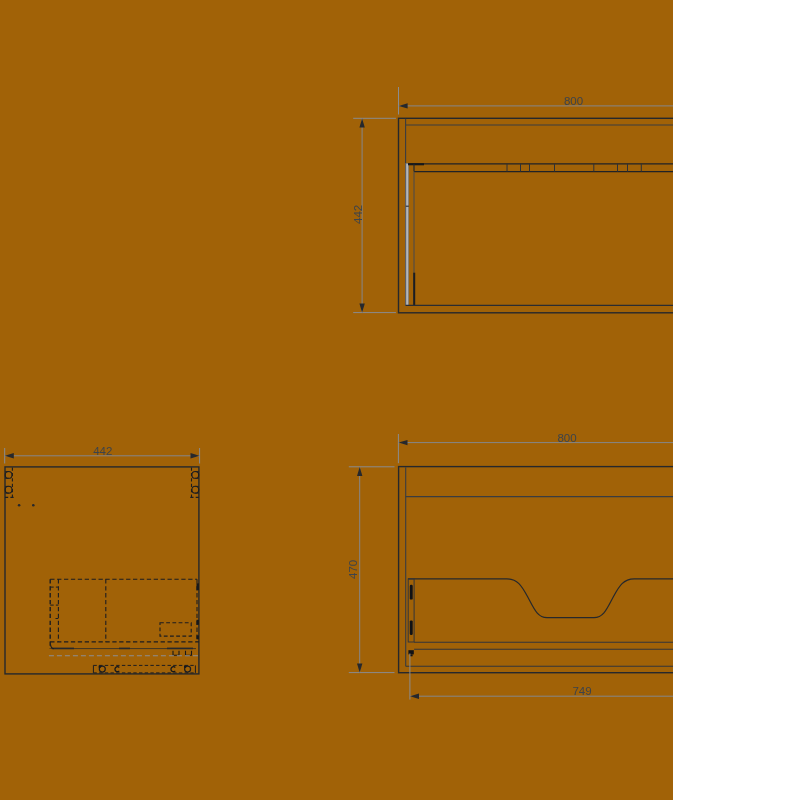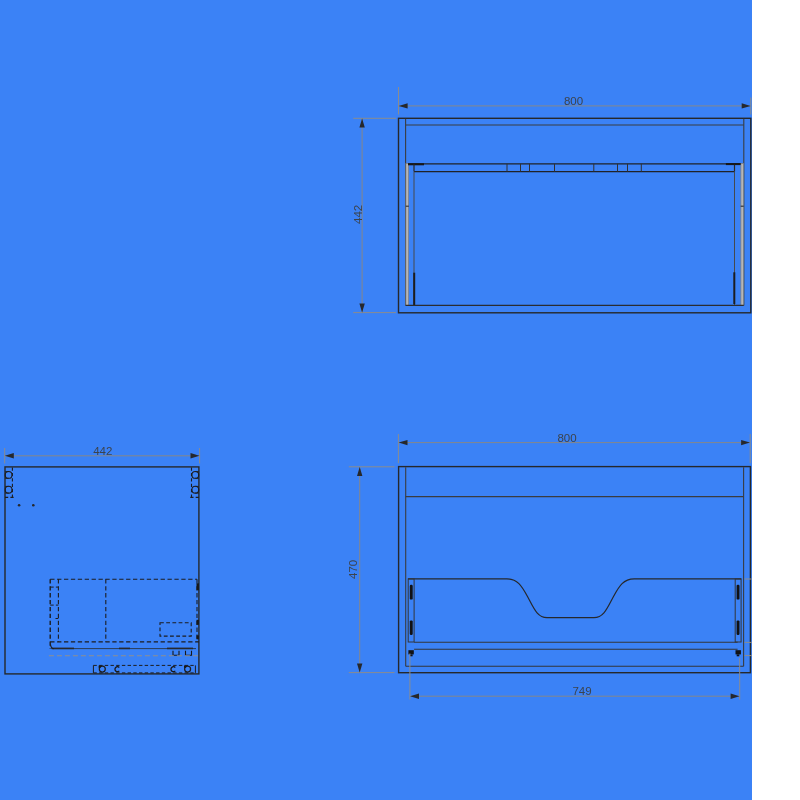--- a/index.html
+++ b/index.html
@@ -1,16 +1,16 @@
 <!DOCTYPE html>
 <html><head>
 <meta charset="utf-8">
 <style>
   html,body{margin:0;padding:0;background:#ffffff;}
-  .page{width:752px;height:800px;position:relative;background:#3b82f6;overflow:hidden;}
+  .page{width:673px;height:800px;position:relative;background:#a16207;overflow:hidden;}
   svg{position:absolute;left:0;top:0;}
   text{font-family:"Liberation Sans", sans-serif;fill:#3c434c;}
 </style>
 </head>
 <body>
 <div class="page">
 <svg width="800" height="800" viewBox="0 0 800 800">
 <defs>
 </defs>
 

